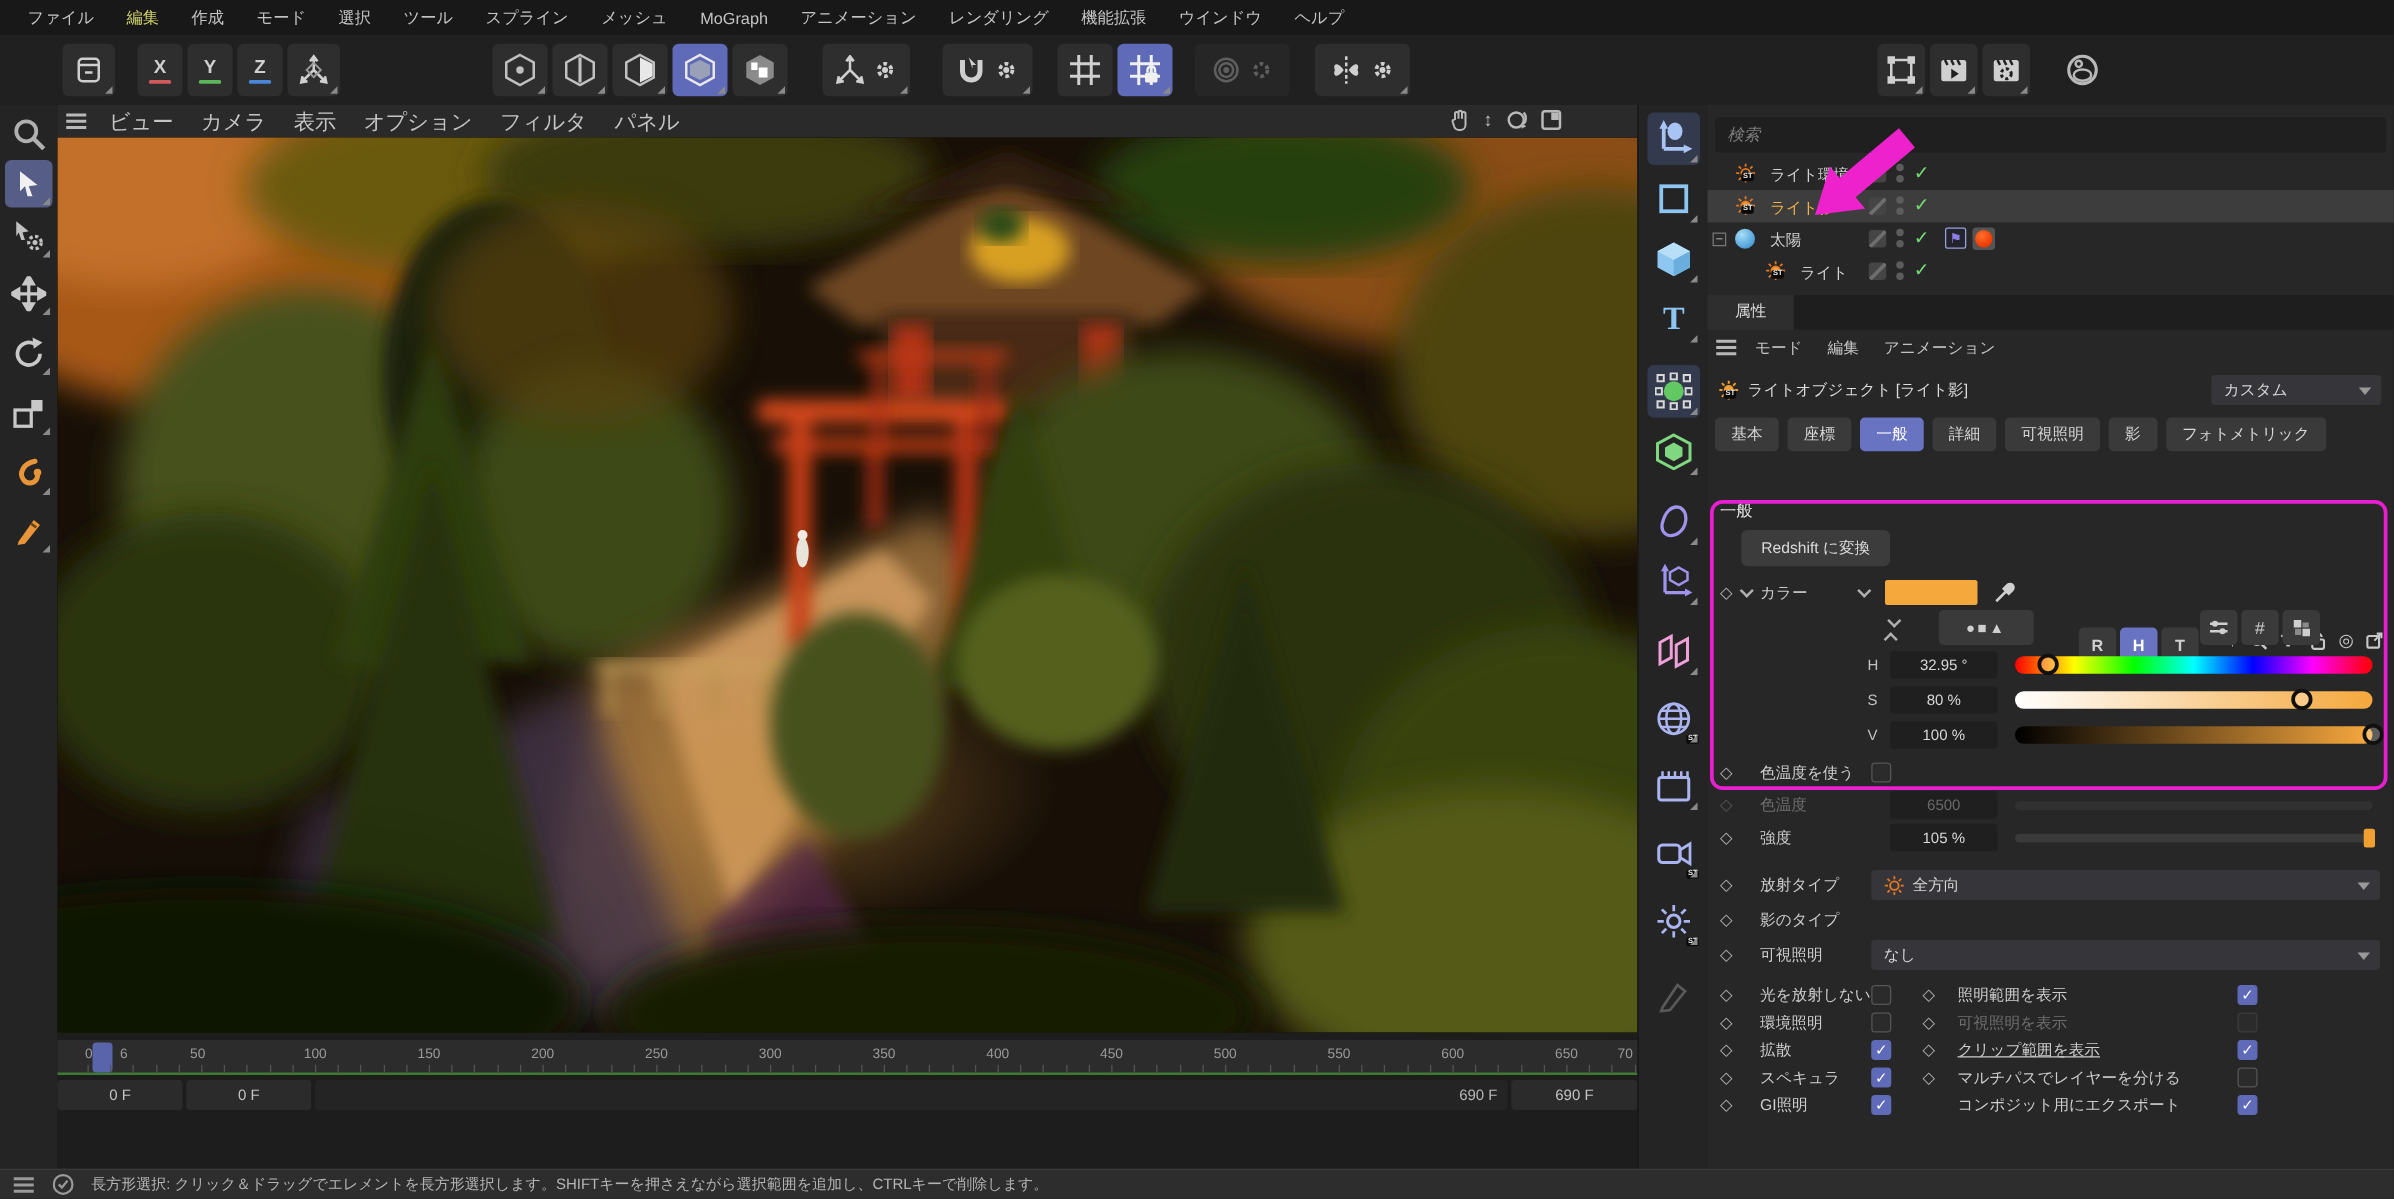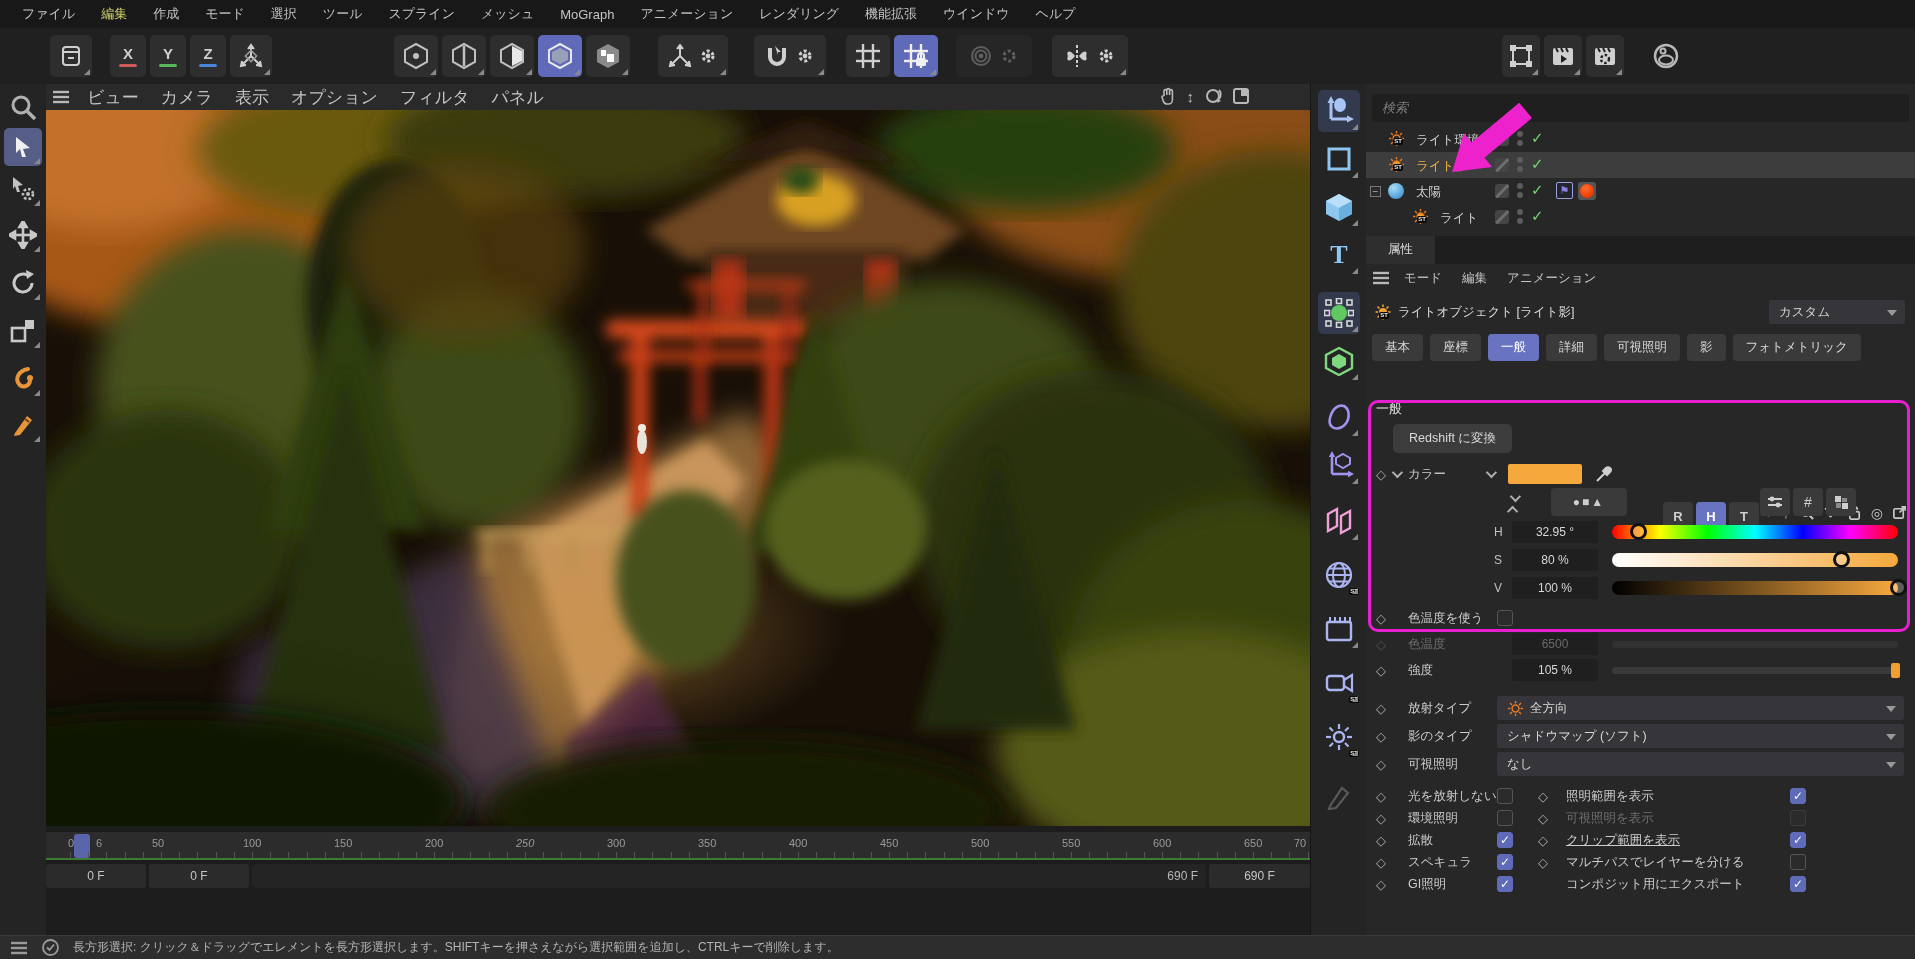--- a/index.html
+++ b/index.html
@@ -503,21 +503,21 @@
     </div>
 
     <div id="ruler">
       <div id="playhead"></div>
     <div class="ruler-label" style="left: 22px;">0</div>
         <div class="ruler-label" style="left: 50px;">6</div>
         <div class="ruler-label" style="left: 106px; text-align: center;">50</div>
         <div class="ruler-label" style="left: 197px;">100</div>
         <div class="ruler-label" style="left: 288px;">150</div>
         <div class="ruler-label" style="left: 379px;">200</div>
-        <div class="ruler-label" style="left: 470px; font-style: italic;">250</div>
+        <div class="ruler-label" style="left: 470px;">250</div>
         <div class="ruler-label" style="left: 561px;">300</div>
         <div class="ruler-label" style="left: 652px;">350</div>
         <div class="ruler-label" style="left: 743px;">400</div>
         <div class="ruler-label" style="left: 834px;">450</div>
         <div class="ruler-label" style="left: 925px;">500</div>
         <div class="ruler-label" style="left: 1016px;">550</div>
         <div class="ruler-label" style="left: 1107px;">600</div>
         <div class="ruler-label" style="left: 1198px;">650</div>
         <div class="ruler-label" style="left: 1248px;">70</div>
         <div class="ruler-tick" style="left: 24px;"></div>
@@ -1060,24 +1060,20 @@
                 </g>
               </svg>
             </span>
             <div>全方向</div>
             <div class="dd-arrow"></div>
           </div>
         </div>
         <div class="prow" style="top: 696px;">
           <div class="diamond">◇</div>
           <div class="plabel">影のタイプ</div>
-          <div class="dropdown" style="position: absolute; left: 131px; width: 407px;">
-            <div>シャドウマップ (ソフト)</div>
-            <div class="dd-arrow"></div>
-          </div>
         </div>
         <div class="prow" style="top: 724px;">
           <div class="diamond">◇</div>
           <div class="plabel">可視照明</div>
           <div class="dropdown" style="position: absolute; left: 131px; width: 407px;">
             <div>なし</div>
             <div class="dd-arrow"></div>
           </div>
         </div>
       </div>

